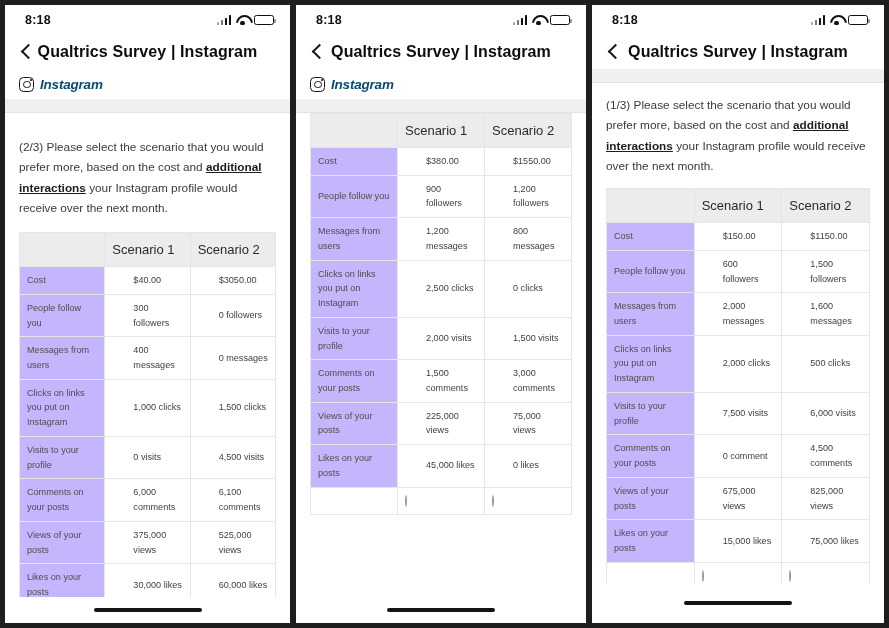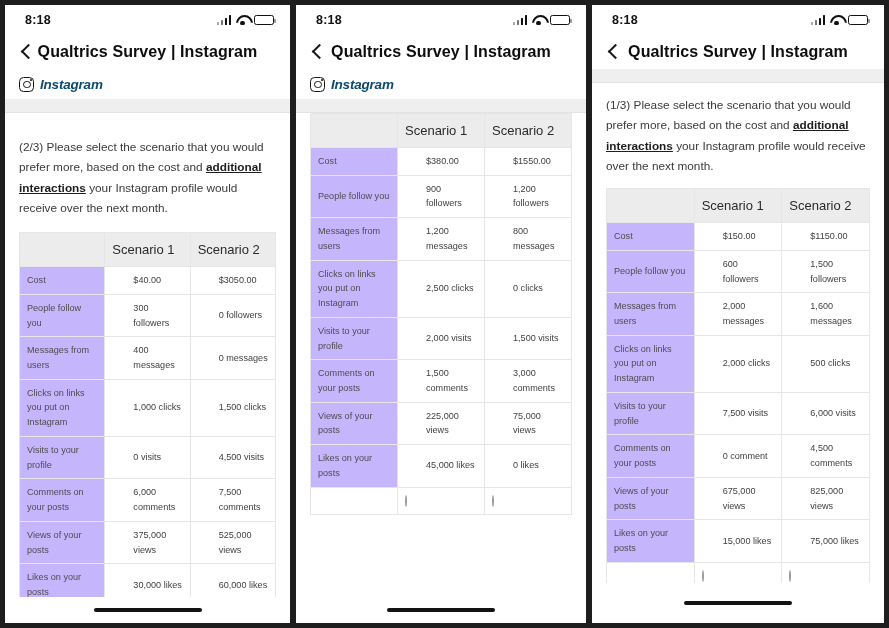--- a/index.html
+++ b/index.html
@@ -252,21 +252,21 @@
             <td class="val">1,500 clicks</td>
           </tr>
           <tr>
             <td class="rowlabel">Visits to your profile</td>
             <td class="val">0 visits</td>
             <td class="val">4,500 visits</td>
           </tr>
           <tr>
             <td class="rowlabel">Comments on your posts</td>
             <td class="val">6,000 comments</td>
-            <td class="val">7,500 comments</td>
+            <td class="val">6,100 comments</td>
           </tr>
           <tr>
             <td class="rowlabel">Views of your posts</td>
             <td class="val">375,000 views</td>
             <td class="val">525,000 views</td>
           </tr>
           <tr>
             <td class="rowlabel">Likes on your posts</td>
             <td class="val">30,000 likes</td>
             <td class="val">60,000 likes</td>

